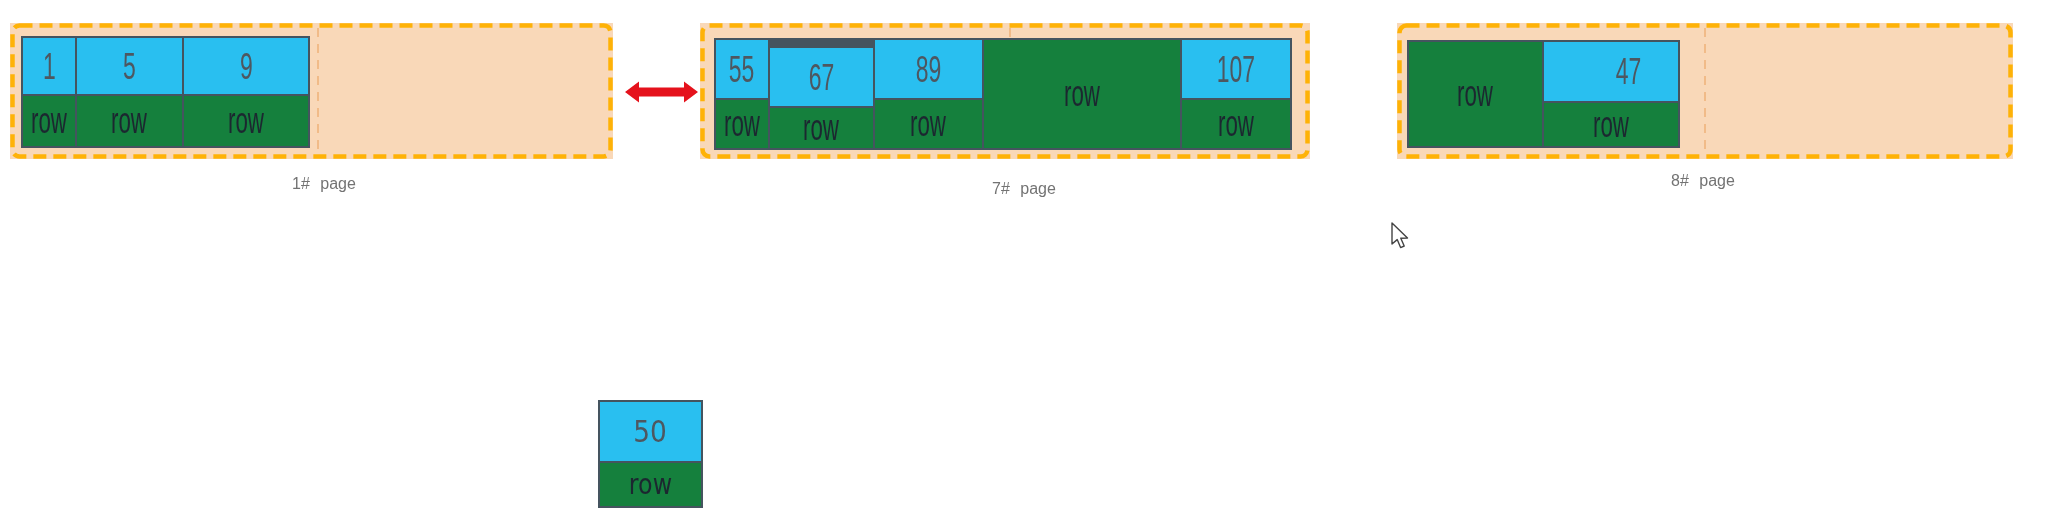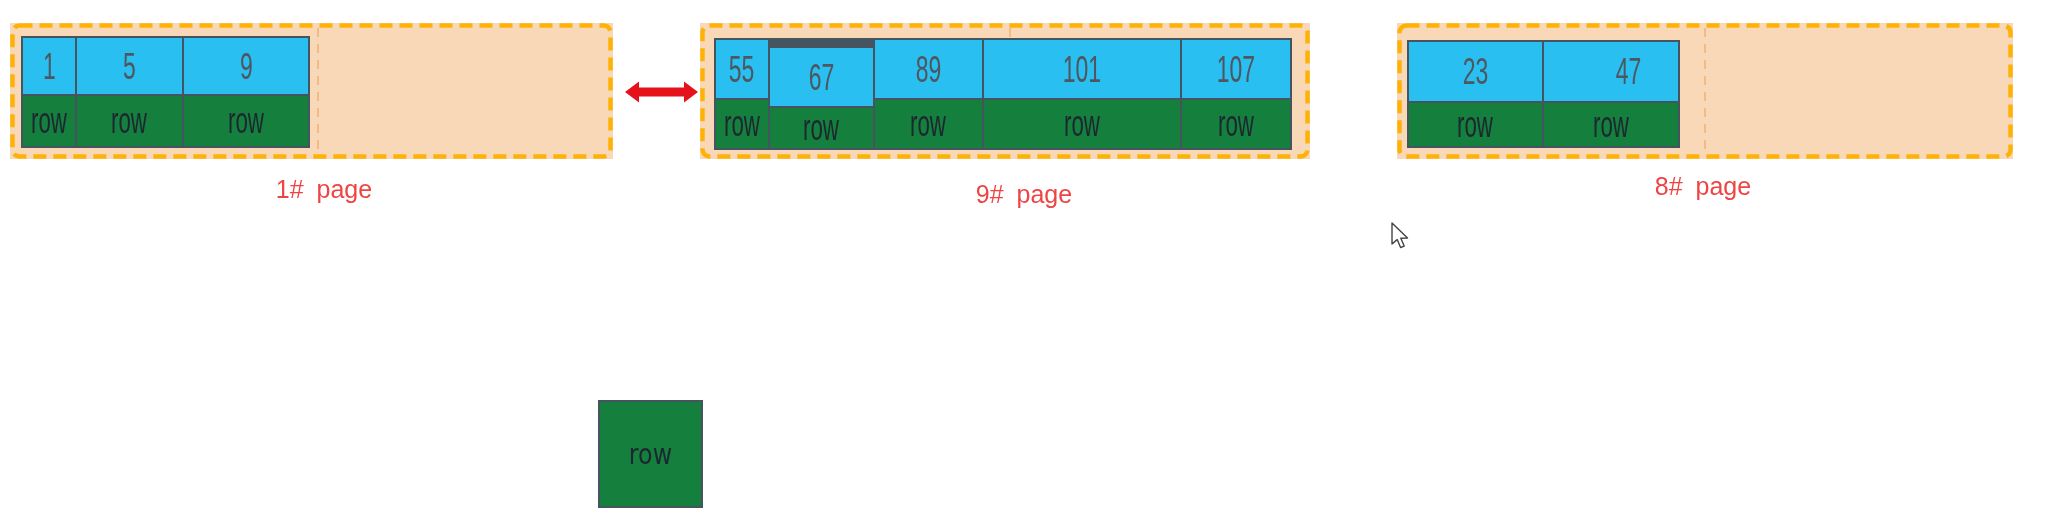--- a/index.html
+++ b/index.html
@@ -8,21 +8,21 @@
   .stage{position:absolute;inset:0;}
   .page-box{position:absolute;background:#f9d8b8;}
   .page-box svg.frame{position:absolute;left:0;top:0;}
   .tbl{position:absolute;display:flex;border:2px solid #45545f;box-sizing:border-box;background:#45545f;}
   .col{display:flex;flex-direction:column;}
   .col + .col{border-left:2px solid #45545f;}
   .key{background:#29bff0;display:flex;align-items:center;justify-content:center;border-bottom:2px solid #45545f;box-sizing:content-box;}
   .rowc{background:#15803d;flex:1;display:flex;align-items:center;justify-content:center;}
   .cell-txt{display:inline-block;transform:scaleX(0.62);font-size:37px;color:#4e5760;line-height:1;}
   .row-txt{display:inline-block;transform:scaleX(0.62);font-size:36px;color:#1c2730;line-height:1;}
-  .plabel{position:absolute;transform:translateX(-50%);font-size:25px;color:#ef4444;white-space:nowrap;word-spacing:6px;}
+  .plabel{position:absolute;transform:translateX(-50%);font-size:16px;color:#737373;white-space:nowrap;word-spacing:6px;}
   .orphan{position:absolute;left:598px;top:400px;width:105px;height:108px;border:2px solid #45545f;box-sizing:border-box;display:flex;flex-direction:column;font-family:"DejaVu Sans",sans-serif;}
   .orphan .key{height:59px;}
   .orphan .o-key-txt{font-size:30px;color:#4e5760;transform:scaleX(0.88);display:inline-block;}
   .orphan .o-row-txt{font-size:28px;color:#1c2730;display:inline-block;transform:scaleX(0.85);}
 </style>
 </head>
 <body>
 
 <div class="stage">
 
@@ -88,66 +88,63 @@
       </div>
       <div class="col" style="width:107px;">
         <div class="key" style="height:58px;">
             <span class="cell-txt">89</span>
           </div>
         <div class="rowc">
             <span class="row-txt">row</span>
           </div>
       </div>
       <div class="col" style="width:196px;">
-        <div class="key" style="height:58px;">
-            <span class="cell-txt">101</span>
-          </div>
         <div class="rowc">
             <span class="row-txt">row</span>
           </div>
       </div>
       <div class="col" style="width:108px;">
         <div class="key" style="height:58px;">
             <span class="cell-txt">107</span>
           </div>
         <div class="rowc">
             <span class="row-txt">row</span>
           </div>
       </div>
     </div>
   </div>
-  <div class="plabel" style="left:1024px;top:180px;">9# page</div>
+  <div class="plabel" style="left:1024px;top:180px;">7# page</div>
 
   <div class="page-box" style="left:1397px;top:23px;width:616px;height:136px;">
     <svg class="frame" width="616" height="136">
       <rect x="2.5" y="2.5" width="611" height="131" rx="7" fill="none" stroke="#feb207" stroke-width="4.5" stroke-dasharray="13 7"></rect>
       <line x1="308" y1="5" x2="308" y2="131" stroke="rgba(233,158,88,0.5)" stroke-width="2" stroke-dasharray="9 7"></line>
     </svg>
     <div class="tbl" style="left:10px;top:17px;width:273px;height:108px;">
       <div class="col" style="width:133px;">
-        <div class="key" style="height:59px;">
-            <span class="cell-txt">23</span>
-          </div>
         <div class="rowc">
             <span class="row-txt">row</span>
           </div>
       </div>
       <div class="col" style="width:134px;">
         <div class="key" style="height:59px;padding-left:36px;">
             <span class="cell-txt">47</span>
           </div>
         <div class="rowc">
             <span class="row-txt">row</span>
           </div>
       </div>
     </div>
   </div>
   <div class="plabel" style="left:1703px;top:172px;">8# page</div>
 
   <div class="orphan">
+    <div class="key">
+        <span class="o-key-txt">50</span>
+      </div>
     <div class="rowc">
         <span class="o-row-txt">row</span>
       </div>
   </div>
 
   <svg style="position:absolute;left:1388px;top:222px;" width="24" height="30">
     <path d="M4,1 L4,22 L9.2,17.6 L12.6,25.6 L16.2,24 L12.8,16.2 L19.5,16 Z" fill="#ffffff" stroke="#444444" stroke-width="1.4" stroke-linejoin="round"></path>
   </svg>
 
 </div>

